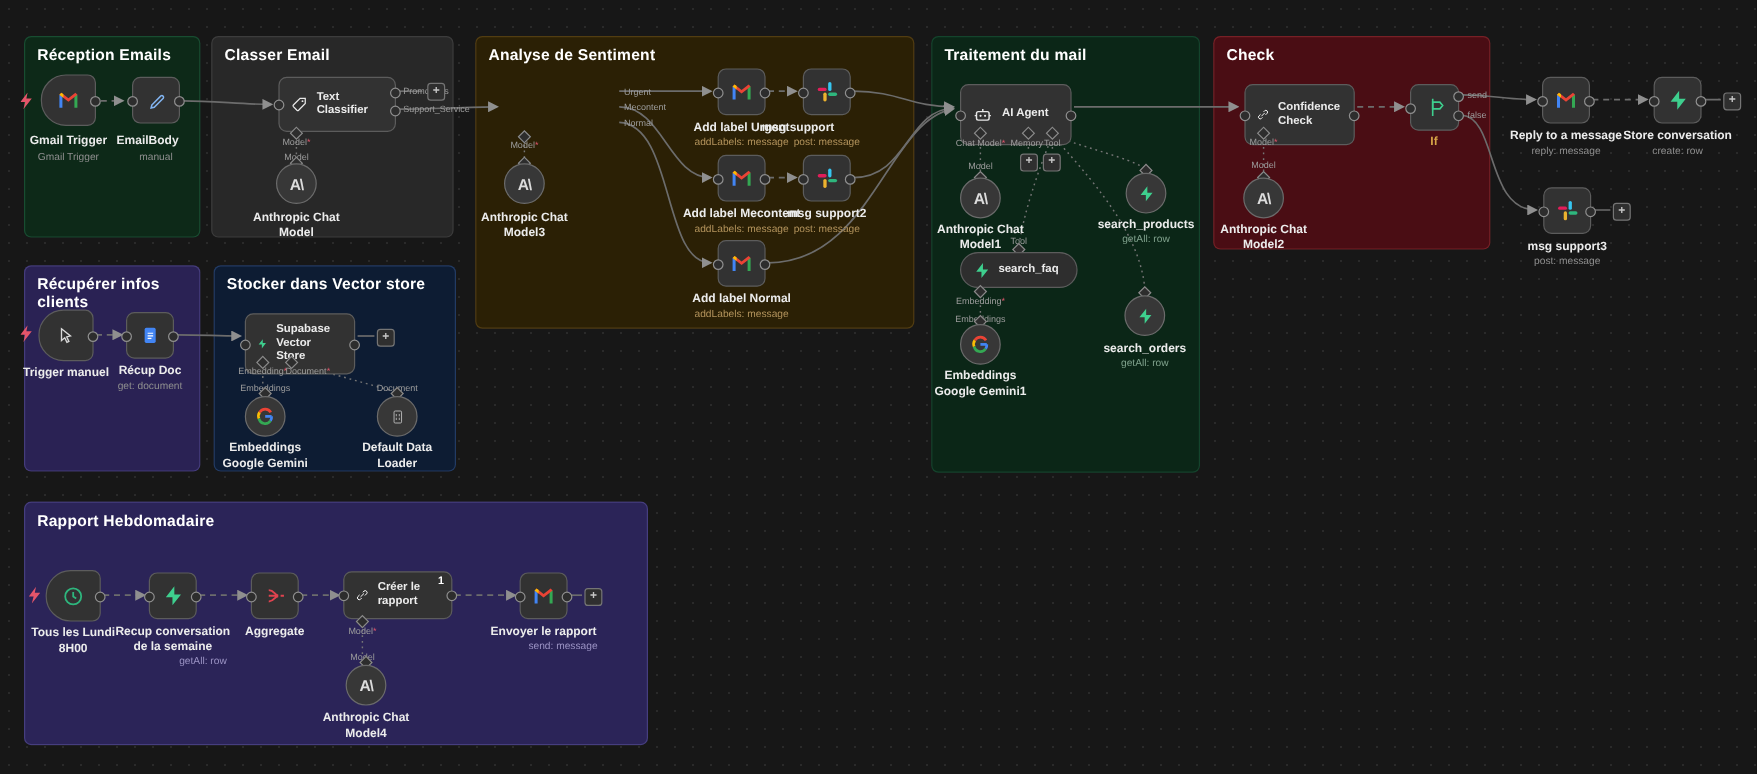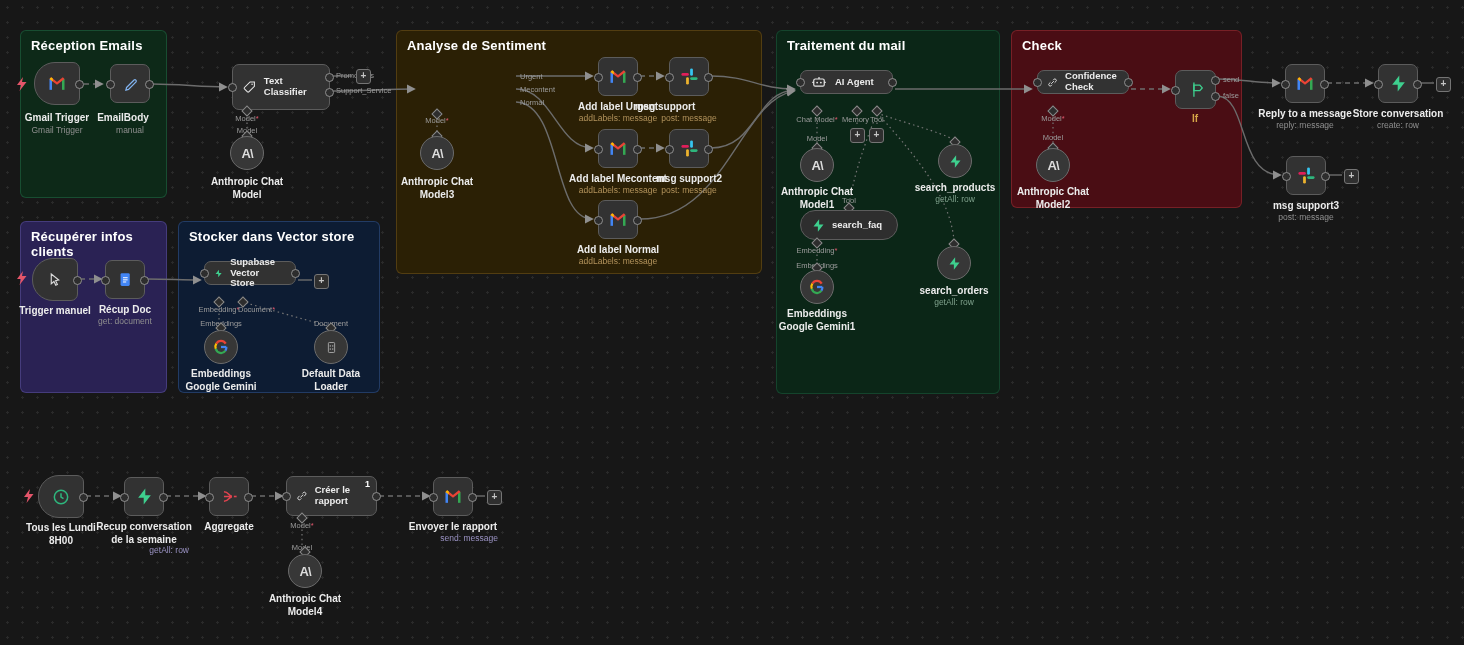--- a/index.html
+++ b/index.html
@@ -16,21 +16,21 @@
   .gc-sentiment{background:#2b2005;border-color:rgba(224,164,62,.22);}
   .gc-traitement{background:#0b2617;border-color:rgba(62,207,142,.18);}
   .gc-check{background:#4a0d14;border-color:rgba(255,90,90,.25);}
   .gc-infos{background:#2a2254;border-color:rgba(140,130,230,.28);}
   .gc-vector{background:#0d1c33;border-color:rgba(90,140,230,.28);}
   .gc-rapport{background:#2b2458;border-color:rgba(140,130,230,.28);}
   .node{position:absolute;background:#323232;border:1.5px solid #5c5c5c;border-radius:7px;
     display:flex;align-items:center;justify-content:center;box-sizing:border-box;z-index:2;}
   .sq{width:40px;height:39px;}
   .trig{width:46px;height:43px;border-radius:21px 7px 7px 21px;}
-  .wide{height:24px;justify-content:flex-start;padding:0 9px;gap:7px;}
+  .wide{height:51px;justify-content:flex-start;padding:0 9px;gap:7px;}
   .pill{border-radius:16px;height:30px;justify-content:flex-start;padding:0 10px;gap:6px;background:#2e2e2e;}
   .circ{width:34px;height:34px;border-radius:50%;background:#373737;border-color:#6b6b6b;}
   .ntext{font-size:9.5px;font-weight:700;color:#ececec;line-height:1.15;}
   .nlabel{position:absolute;text-align:center;color:#ececec;font-size:10px;font-weight:700;line-height:1.25;z-index:2;}
   .nsub{position:absolute;text-align:center;color:#8f8f8f;font-size:8.5px;font-weight:400;z-index:2;}
   .amber{color:#b3935c;} .greenish{color:#7fa18c;} .purp{color:#9b93c4;text-align:right;} .gold{color:#d7a648 !important;}
   .pl{position:absolute;font-size:7.5px;color:#9c9c9c;white-space:nowrap;z-index:2;}
   .plc{text-align:center;}
   .req{color:#e0566c;}
   .hasin::before{content:"";position:absolute;left:-5px;top:50%;margin-top:-4px;width:7px;height:7px;
@@ -46,34 +46,40 @@
   .aicon{font-size:13px;font-weight:700;color:#dcdcdc;letter-spacing:-1px;}
 </style>
 </head>
 <body>
 
 <div class="canvas">
 
   <div class="g gc-reception" style="left:20px;top:30px;width:145px;height:166px">
     <div class="g-title">Réception Emails</div>
     </div>
+  <div class="g gc-classer" style="left:176px;top:30px;width:200px;height:166px">
+    <div class="g-title">Classer Email</div>
+    </div>
   <div class="g gc-sentiment" style="left:396px;top:30px;width:364px;height:242px">
     <div class="g-title">Analyse de Sentiment</div>
     </div>
   <div class="g gc-traitement" style="left:776px;top:30px;width:222px;height:362px">
     <div class="g-title">Traitement du mail</div>
     </div>
   <div class="g gc-check" style="left:1011px;top:30px;width:229px;height:176px">
     <div class="g-title">Check</div>
     </div>
   <div class="g gc-infos" style="left:20px;top:221px;width:145px;height:170px">
     <div class="g-title">Récupérer infos clients</div>
     </div>
   <div class="g gc-vector" style="left:178px;top:221px;width:200px;height:170px">
     <div class="g-title">Stocker dans Vector store</div>
+    </div>
+  <div class="g gc-rapport" style="left:20px;top:418px;width:518px;height:201px">
+    <div class="g-title">Rapport Hebdomadaire</div>
     </div>
 
   <svg class="wires" width="1464" height="645">
     <defs>
       <marker id="arr" viewBox="0 0 10 10" refX="8" refY="5" markerWidth="6.5" markerHeight="6.5" orient="auto">
         <path d="M0 0L10 5L0 10z" fill="#8f8f8f"></path>
       </marker>
     </defs>
     <g fill="none" stroke="#6c6c6c" stroke-width="1.4">
       <path d="M84 84 L102 84" stroke-dasharray="5 4" marker-end="url(#arr)"></path>

